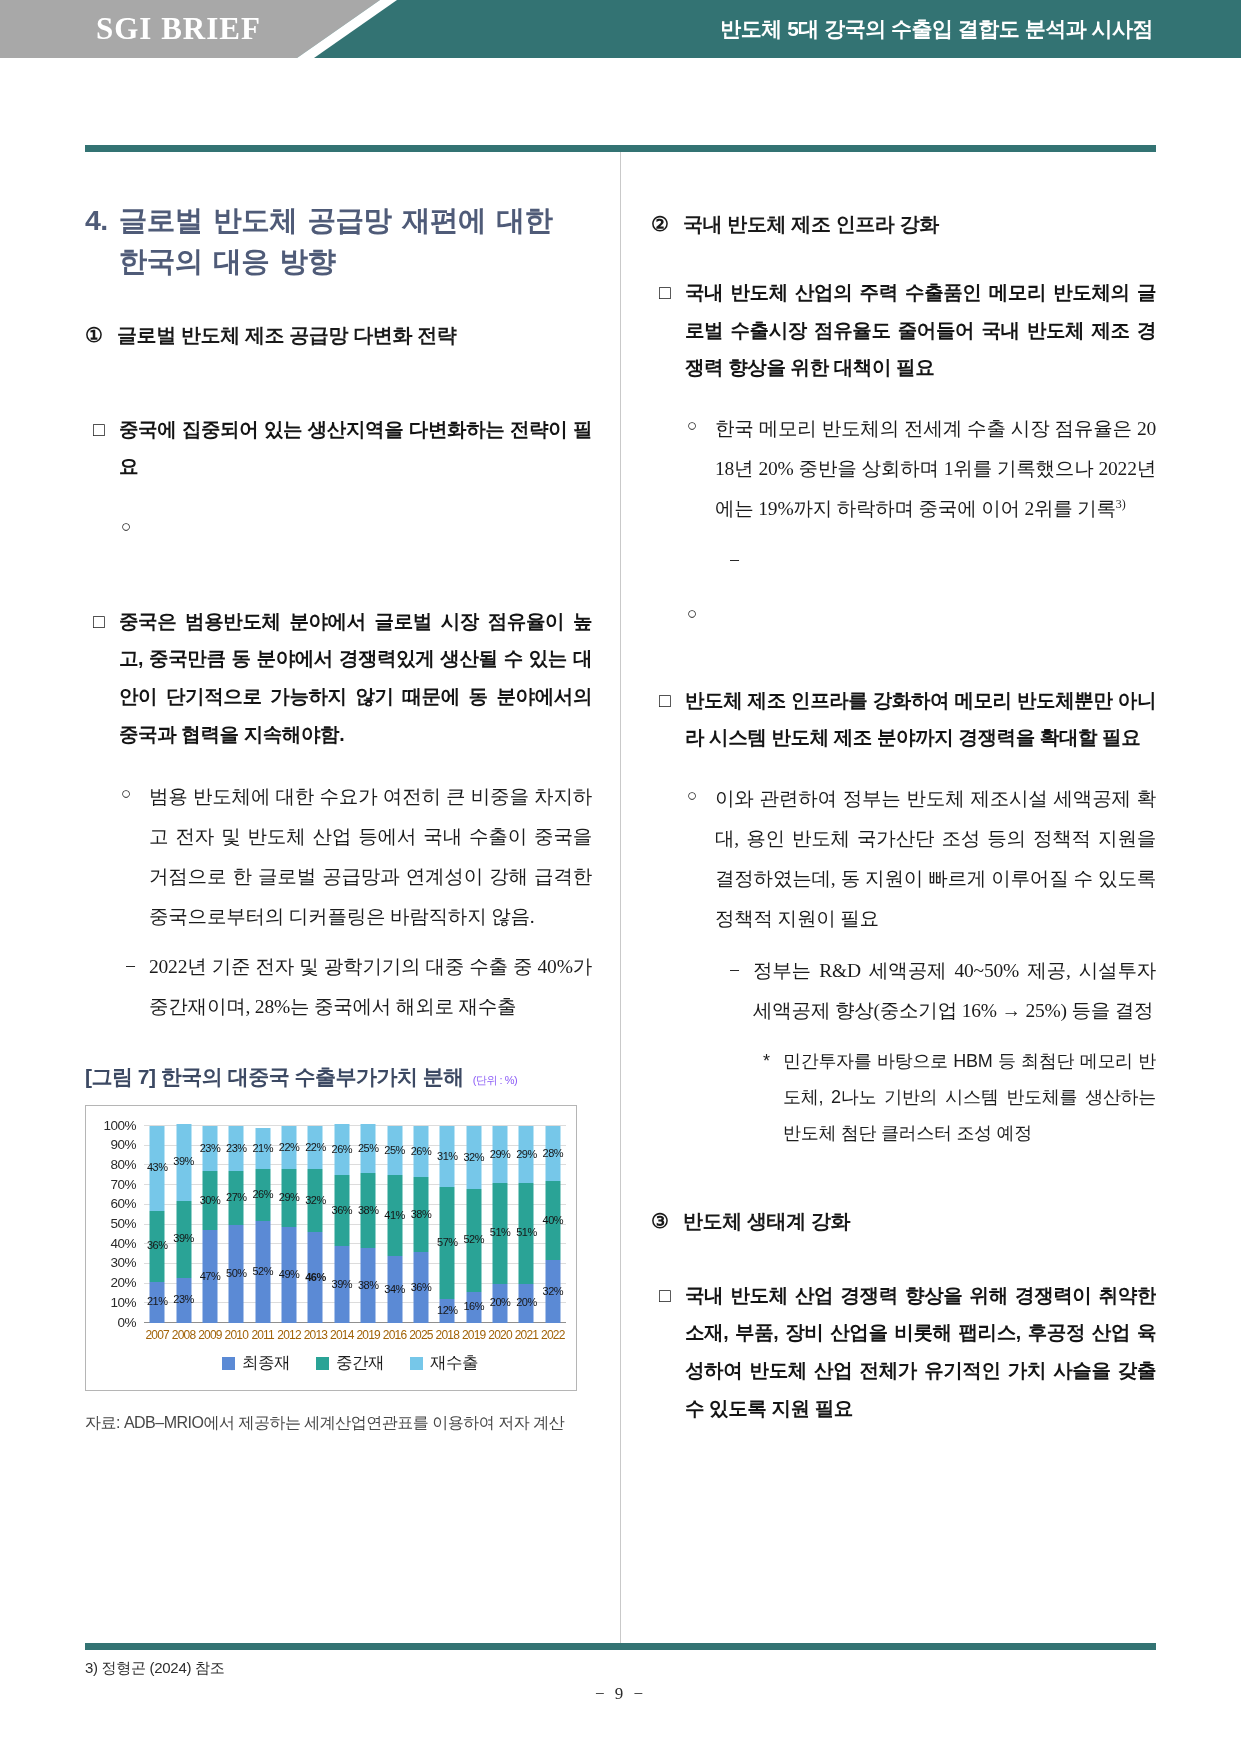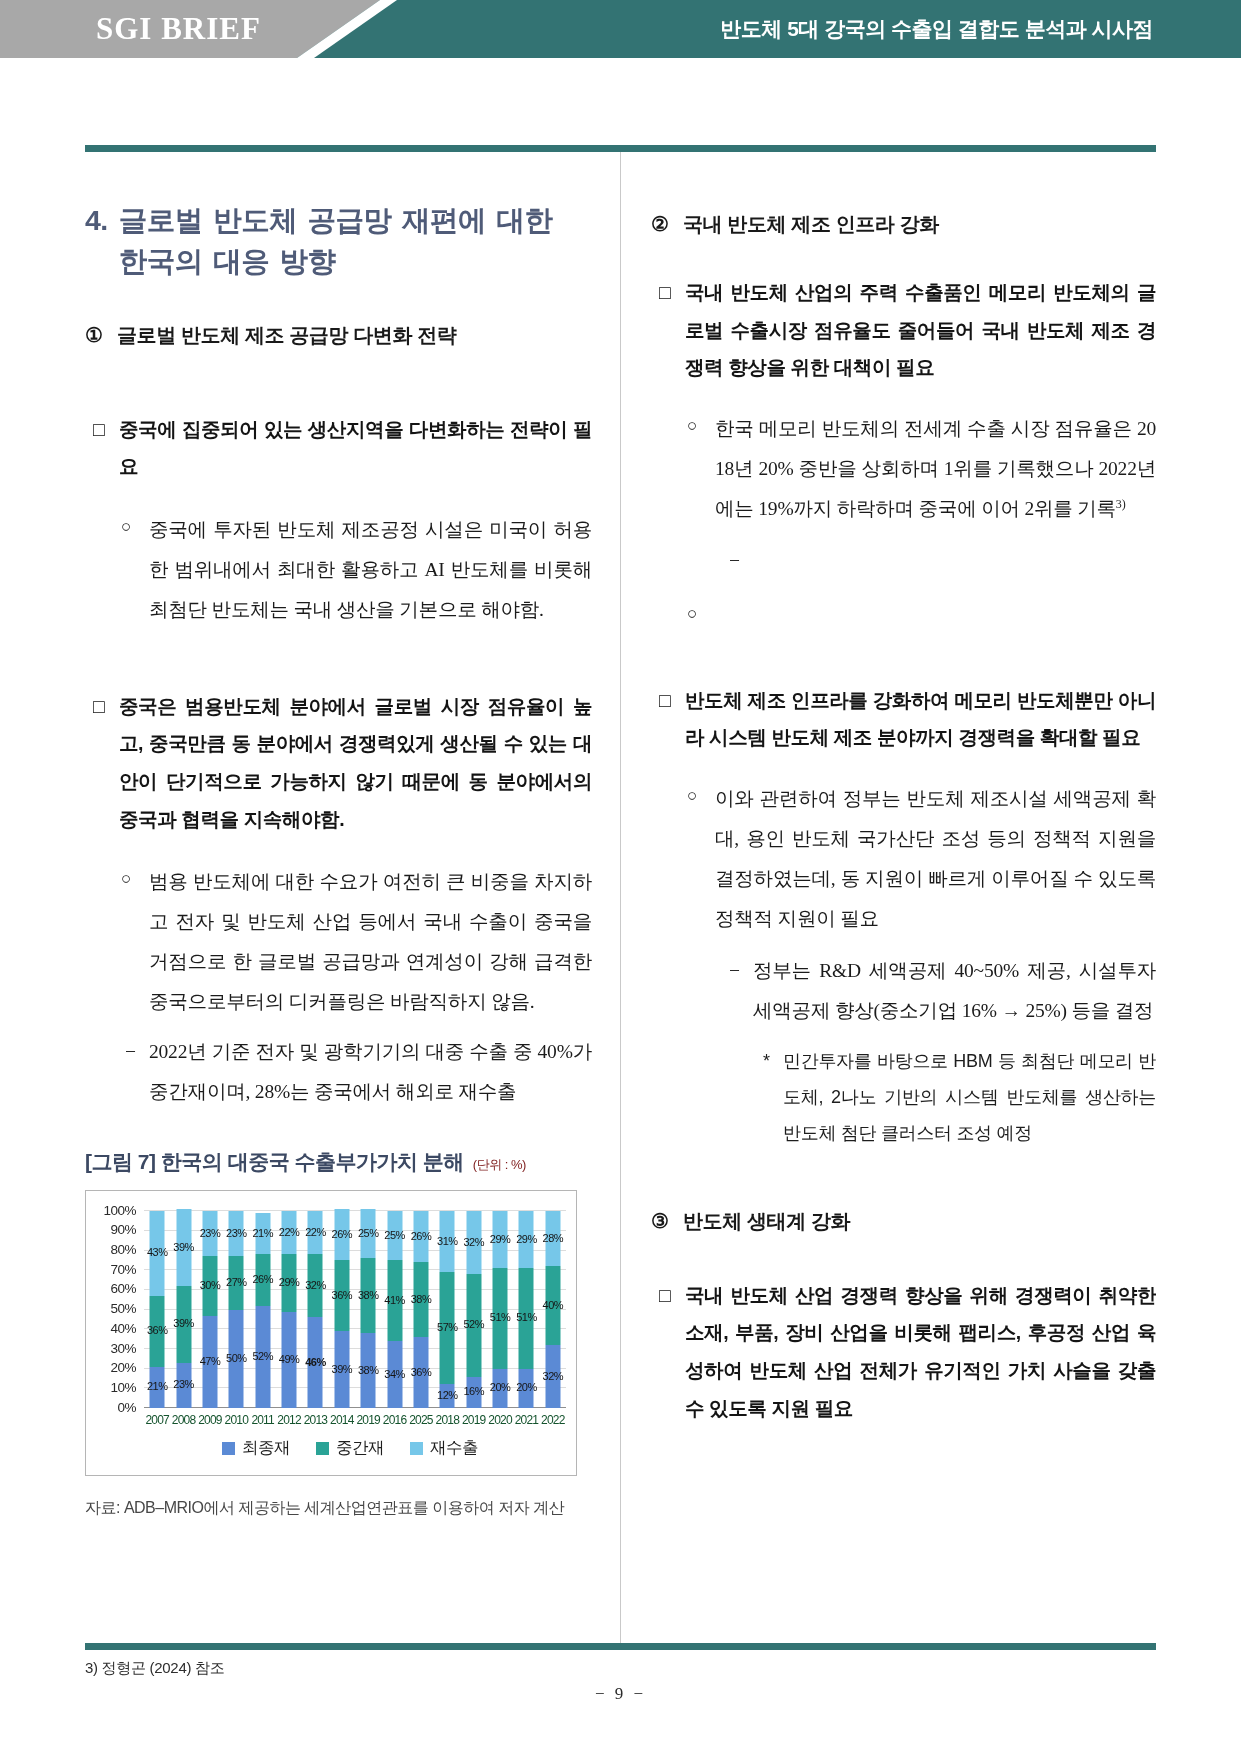--- a/index.html
+++ b/index.html
@@ -51,37 +51,37 @@
   .ind40 .marker{flex:0 0 24px;}
   .ind78{padding-left:78px;}
   .ind78 .marker{flex:0 0 24px;}
   .ind112{padding-left:112px;}
   .ind112 .marker{flex:0 0 20px;}
   sup.fn{font-size:12px;vertical-align:super;line-height:0;}
 
   
   .fig-title-row{display:flex;align-items:baseline;margin-top:36px;}
   .fig-title{font-size:21px;font-weight:bold;color:#3c4963;letter-spacing:-0.5px;}
-  .fig-unit{font-size:13px;color:#7f1d1d;margin-left:9px;letter-spacing:-0.5px;}
+  .fig-unit{font-size:11px;color:#8b5cf6;margin-left:9px;letter-spacing:-0.5px;}
   .chart-box{margin-top:14px;width:492px;box-sizing:border-box;border:1px solid #b5b5b5;
              background:#fff;padding:20px 10px 10px 8px;}
   .chart-inner{position:relative;}
   .y-axis{position:absolute;left:0;top:0;height:197px;width:46px;}
   .ytick{position:absolute;right:4px;font-size:13.5px;color:#2a2a2a;letter-spacing:-0.5px;line-height:1;}
   .plot{position:relative;margin-left:50px;height:197px;}
   .gridline{position:absolute;left:0;right:0;height:1px;background:#dcdcdc;}
   .gridline.zero{background:#8f8f8f;}
   .bars{position:absolute;left:0;right:0;top:0;bottom:0;display:flex;}
   .bar-slot{flex:1;position:relative;}
   .bar{position:absolute;left:50%;transform:translateX(-50%);bottom:0;width:15px;height:100%;}
   .seg{position:absolute;left:0;width:100%;}
   .seg-label{position:absolute;left:50%;transform:translateX(-50%);font-size:11px;color:#161616;
              white-space:nowrap;line-height:1;z-index:2;letter-spacing:-0.5px;}
   .x-axis{display:flex;margin-left:50px;margin-top:5px;}
-  .x-axis span{flex:1;text-align:center;font-size:12px;color:#14532d;letter-spacing:-0.8px;}
+  .x-axis span{flex:1;text-align:center;font-size:12px;color:#a16207;letter-spacing:-0.8px;}
   .legend{display:flex;justify-content:center;gap:26px;margin-top:10px;padding-bottom:6px;margin-left:40px;}
   .lg{display:flex;align-items:center;gap:7px;font-size:16.5px;color:#1e1e1e;letter-spacing:-0.5px;}
   .sw{width:13px;height:13px;display:inline-block;}
   .fig-source{margin-top:22px;font-size:16px;color:#474747;letter-spacing:-0.5px;}
 </style>
 </head>
 <body>
 
 <div class="page">
 
@@ -111,21 +111,20 @@
         <span class="ptext">글로벌 반도체 제조 공급망 다변화 전략</span>
       </div>
 
       <div class="para sansb" style="margin-top:60px;padding-left:8px">
         <span class="marker">□</span>
         <span class="ptext">중국에 집중되어 있는 생산지역을 다변화하는 전략이 필요</span>
       </div>
 
       <div class="para serif ind36" style="margin-top:24px">
         <span class="marker">○</span>
-        <span class="ptext">중국에 투자된 반도체 제조공정 시설은 미국이 허용한 범위내에서 최대한 활용하고 AI 반도체를 비롯해 최첨단 반도체는 국내 생산을 기본으로 해야함.</span>
       </div>
 
       <div class="para sansb" style="margin-top:58px;padding-left:8px">
         <span class="marker">□</span>
         <span class="ptext">중국은 범용반도체 분야에서 글로벌 시장 점유율이 높고, 중국만큼 동 분야에서 경쟁력있게 생산될 수 있는 대안이 단기적으로 가능하지 않기 때문에 동 분야에서의 중국과 협력을 지속해야함.</span>
       </div>
 
       <div class="para serif ind36" style="margin-top:24px">
         <span class="marker">○</span>
         <span class="ptext">범용 반도체에 대한 수요가 여전히 큰 비중을 차지하고 전자 및 반도체 산업 등에서 국내 수출이 중국을 거점으로 한 글로벌 공급망과 연계성이 강해 급격한 중국으로부터의 디커플링은 바람직하지 않음.</span>

